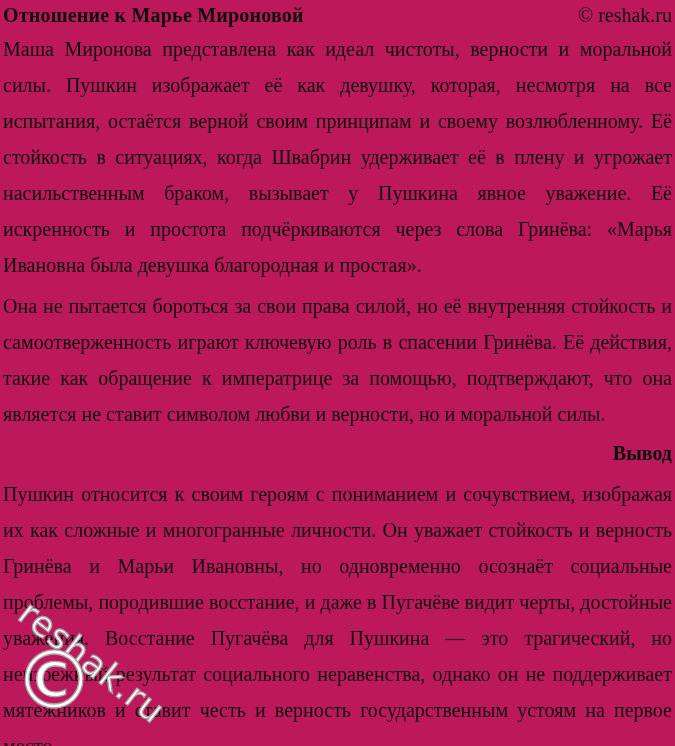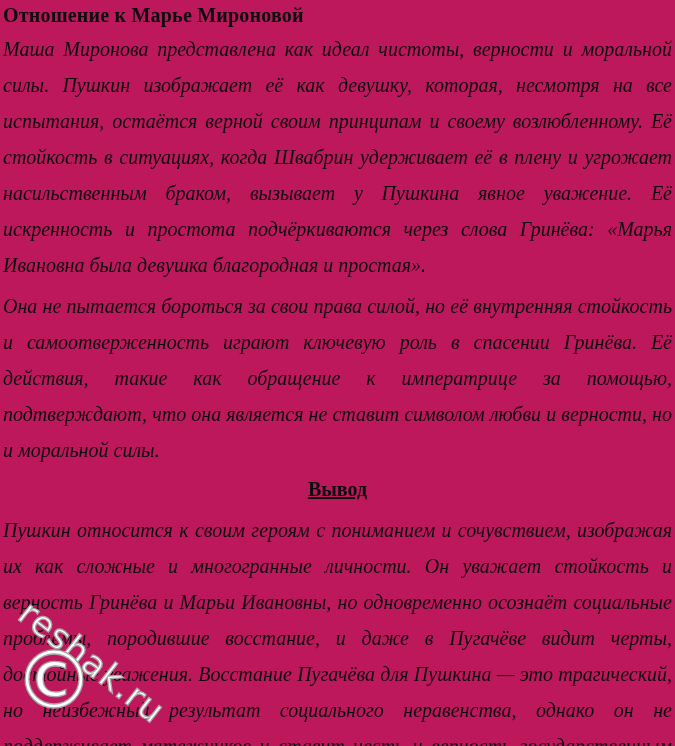--- a/index.html
+++ b/index.html
@@ -44,45 +44,44 @@
   .body-text {
     margin-top: 4px;
     padding: 0 3px;
     font-size: 20px;
     line-height: 36px;
     text-align: justify;
     hyphens: none;
   }
   .body-text p {
     margin: 0 0 5px 0;
-    font-style: italic;
   }
   .sub-heading {
     font-size: 20px;
     font-weight: bold;
     line-height: 26px;
     margin: 8px 0 10px 0;
-    text-align: center;
-    text-decoration: underline;
+    text-align: right;
   }
   .watermark-svg {
     position: absolute;
     left: 0;
     top: 566px;
     z-index: 3;
     pointer-events: none;
   }
 </style>
 </head>
 <body>
 
 <div class="page">
 
   <div class="header-row">
     <h1 class="doc-title">Отношение к Марье Мироновой</h1>
+    <span class="copyright">© reshak.ru</span>
   </div>
 
   <div class="body-text">
     <p>Маша Миронова представлена как идеал чистоты, верности и моральной силы. Пушкин изображает её как девушку, которая, несмотря на все испытания, остаётся верной своим принципам и своему возлюбленному. Её стойкость в ситуациях, когда Швабрин удерживает её в плену и угрожает насильственным браком, вызывает у Пушкина явное уважение. Её искренность и простота подчёркиваются через слова Гринёва: «Марья Ивановна была девушка благородная и простая».</p>
     <p>Она не пытается бороться за свои права силой, но её внутренняя стойкость и самоотверженность играют ключевую роль в спасении Гринёва. Её действия, такие как обращение к императрице за помощью, подтверждают, что она является не ставит символом любви и верности, но и моральной силы.</p>
     <h2 class="sub-heading">Вывод</h2>
     <p>Пушкин относится к своим героям с пониманием и сочувствием, изображая их как сложные и многогранные личности. Он уважает стойкость и верность Гринёва и Марьи Ивановны, но одновременно осознаёт социальные проблемы, породившие восстание, и даже в Пугачёве видит черты, достойные уважения. Восстание Пугачёва для Пушкина — это трагический, но неизбежный результат социального неравенства, однако он не поддерживает мятежников и ставит честь и верность государственным устоям на первое место.</p>
   </div>
 
   <svg class="watermark-svg" width="220" height="180" viewBox="0 0 220 180">

